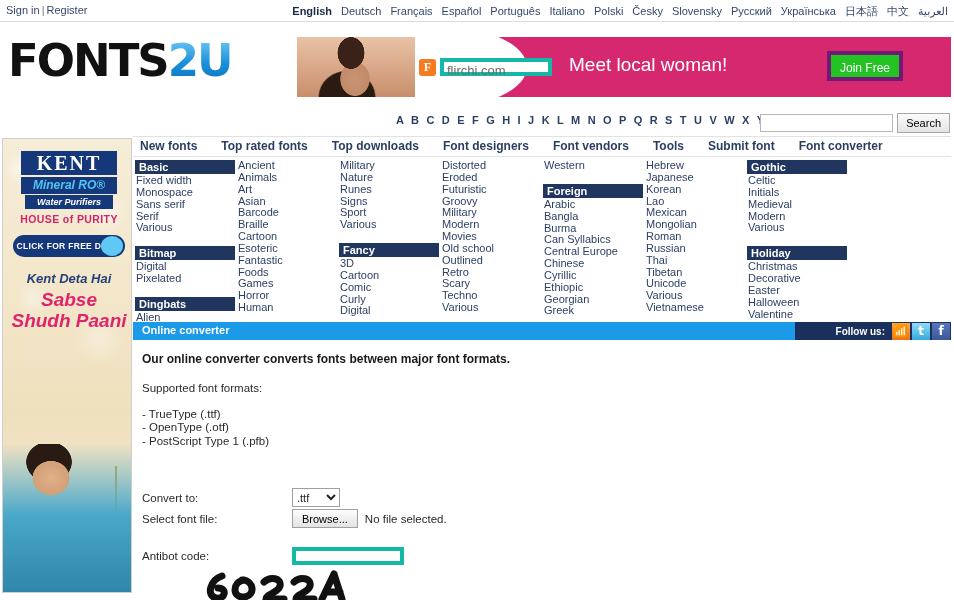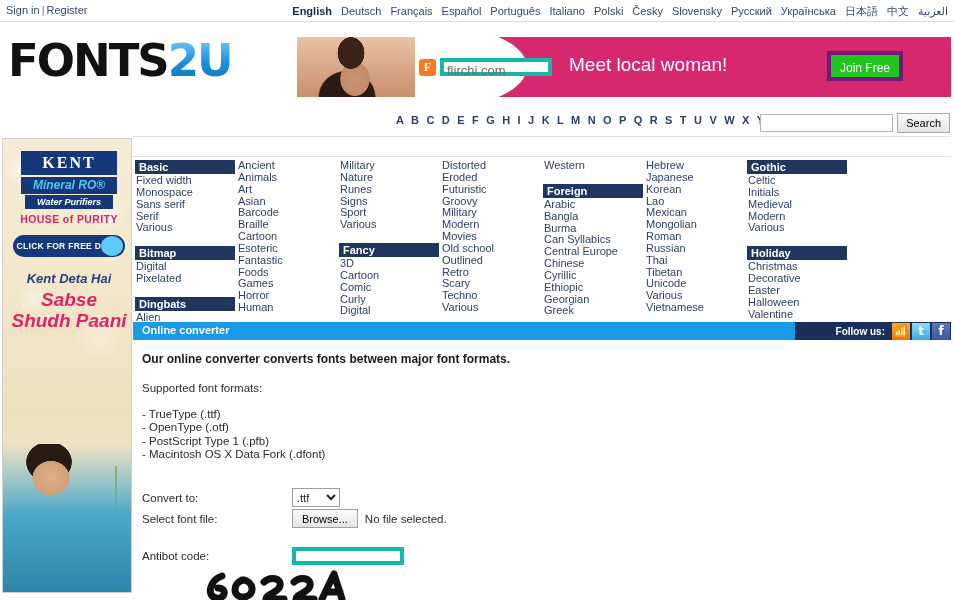--- a/index.html
+++ b/index.html
@@ -167,21 +167,21 @@
       radial-gradient(circle 22px at 104px 74px, rgba(255,255,255,.45), rgba(255,255,255,0)),
       radial-gradient(circle 18px at 30px 160px, rgba(255,255,255,.40), rgba(255,255,255,0)),
       radial-gradient(circle 26px at 96px 200px, rgba(255,255,255,.35), rgba(255,255,255,0));
   }
   .kent-logo {
     position: absolute; left: 18px; top: 12px;
     width: 96px; height: 24px;
     background: #15387a;
     color: #ffffff;
     font-family: "Liberation Serif", serif;
-    font-weight: bold; font-size: 16px;
+    font-weight: bold; font-size: 20px;
     letter-spacing: 2px;
     text-align: center; line-height: 24px;
   }
   .kent-sub1 {
     position: absolute; left: 18px; top: 38px; width: 96px; height: 17px;
     background: #15387a; color: #4fc6f5;
     font-style: italic; font-weight: bold; font-size: 12px;
     text-align: center; line-height: 17px;
   }
   .kent-sub2 {
@@ -365,20 +365,30 @@
     <div class="banner-cta">Join Free</div>
   </div>
 
   <div class="alpha"><span>A B C D E F G H I J K L M N O P Q R S T U V W X Y Z #</span></div>
   <div class="searchwrap">
     <input type="text" placeholder="" style="">
     <button>Search</button>
   </div>
   <div class="hr-top"></div>
 
+  <div class="mainnav" id="mainnav">
+      <a>New fonts</a>
+      <a>Top rated fonts</a>
+      <a>Top downloads</a>
+      <a>Font designers</a>
+      <a>Font vendors</a>
+      <a>Tools</a>
+      <a>Submit font</a>
+      <a>Font converter</a>
+    </div>
   <div class="hr-nav"></div>
 
   <div class="sidead">
     <div class="bokeh"></div>
     <div class="kent-logo">KENT</div>
     <div class="kent-sub1">Mineral RO®</div>
     <div class="kent-sub2">Water  Purifiers</div>
     <div class="kent-tag">HOUSE of PURITY</div>
     <div class="kent-btn">
       <span>CLICK FOR FREE DEMO</span>
@@ -517,21 +527,20 @@
     </div>
   </div>
 
   <div class="content">
     <div class="c-head">Our online converter converts fonts between major font formats.</div>
     <div class="c-sub">Supported font formats:</div>
     <div class="c-list" id="formatlist">
         <div>- TrueType (.ttf)</div>
         <div>- OpenType (.otf)</div>
         <div>- PostScript Type 1 (.pfb)</div>
-        <div>- Macintosh OS X Data Fork (.dfont)</div>
       </div>
   </div>
 
   <div class="form">
     <div class="frow">
       <div class="flabel">Convert to:</div>
       <select class="fselect" id="convsel"><option value=".ttf">.ttf</option><option value=".otf">.otf</option><option value=".pfb">.pfb</option><option value=".dfont">.dfont</option></select>
     </div>
     <div class="frow">
       <div class="flabel">Select font file:</div>

